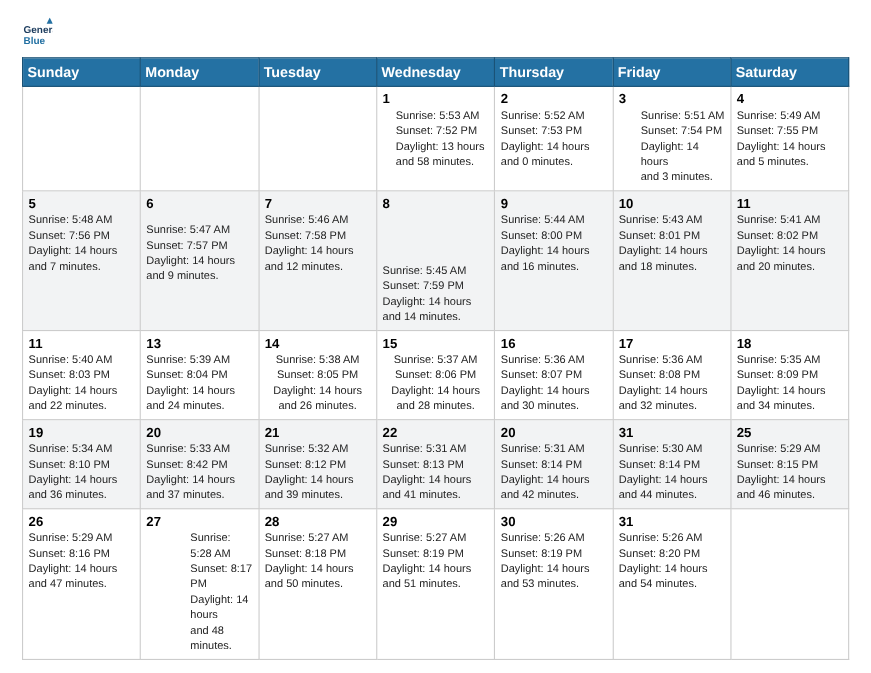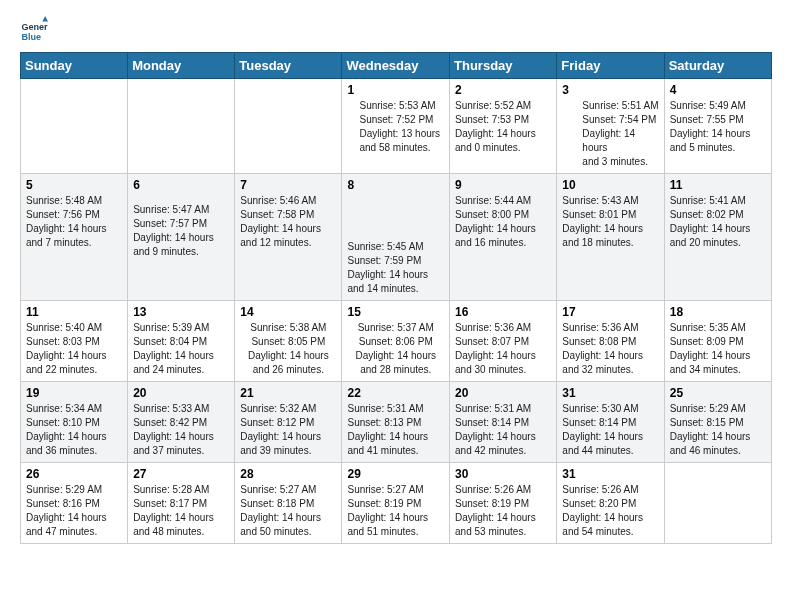--- a/index.html
+++ b/index.html
@@ -301,21 +301,21 @@
       <tr>
         <td>
           <div class="day-number">26</div>
           <div class="day-info" style="white-space: pre-line;">Sunrise: 5:29 AM
 Sunset: 8:16 PM
 Daylight: 14 hours
 and 47 minutes.</div>
         </td>
         <td>
           <div class="day-number">27</div>
-          <div class="day-info" style="white-space: pre-line;">Sunrise: 5:28 AM
+          <div class="day-info" style="white-space: pre-line; margin-left: 40px;">Sunrise: 5:28 AM
 Sunset: 8:17 PM
 Daylight: 14 hours
 and 48 minutes.</div>
         </td>
         <td>
           <div class="day-number">28</div>
           <div class="day-info" style="white-space: pre-line;">Sunrise: 5:27 AM
 Sunset: 8:18 PM
 Daylight: 14 hours
 and 50 minutes.</div>

